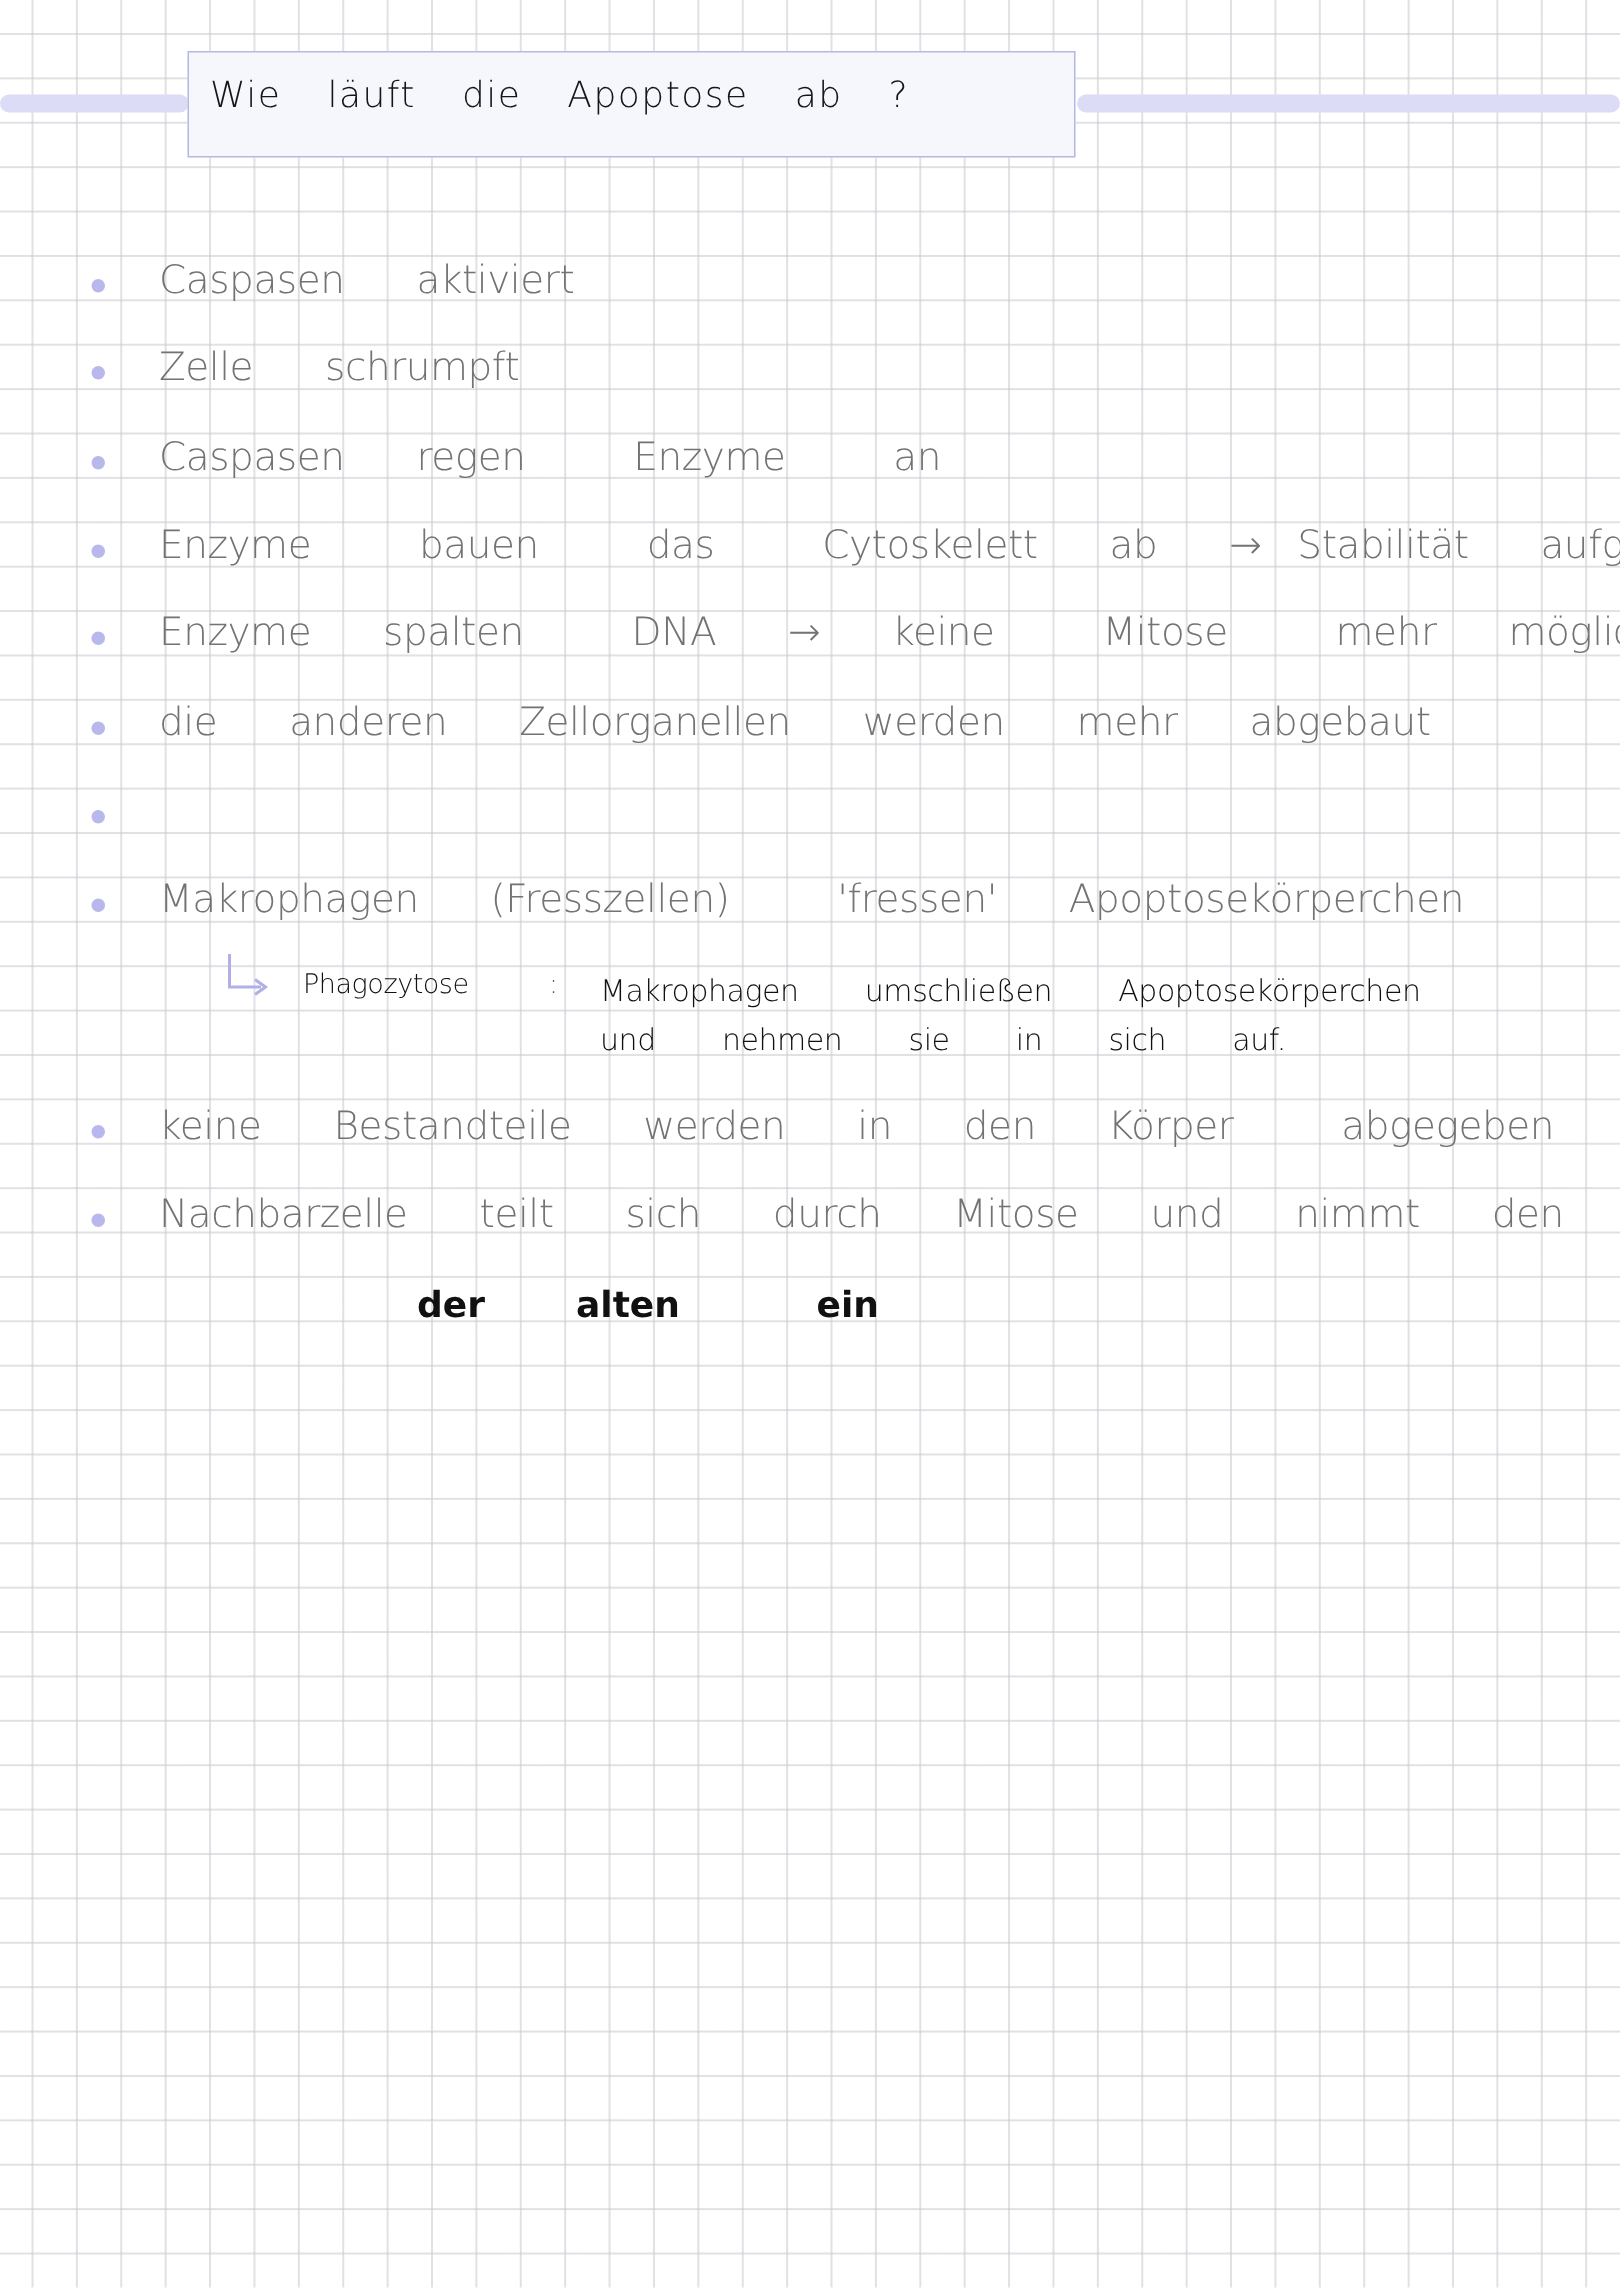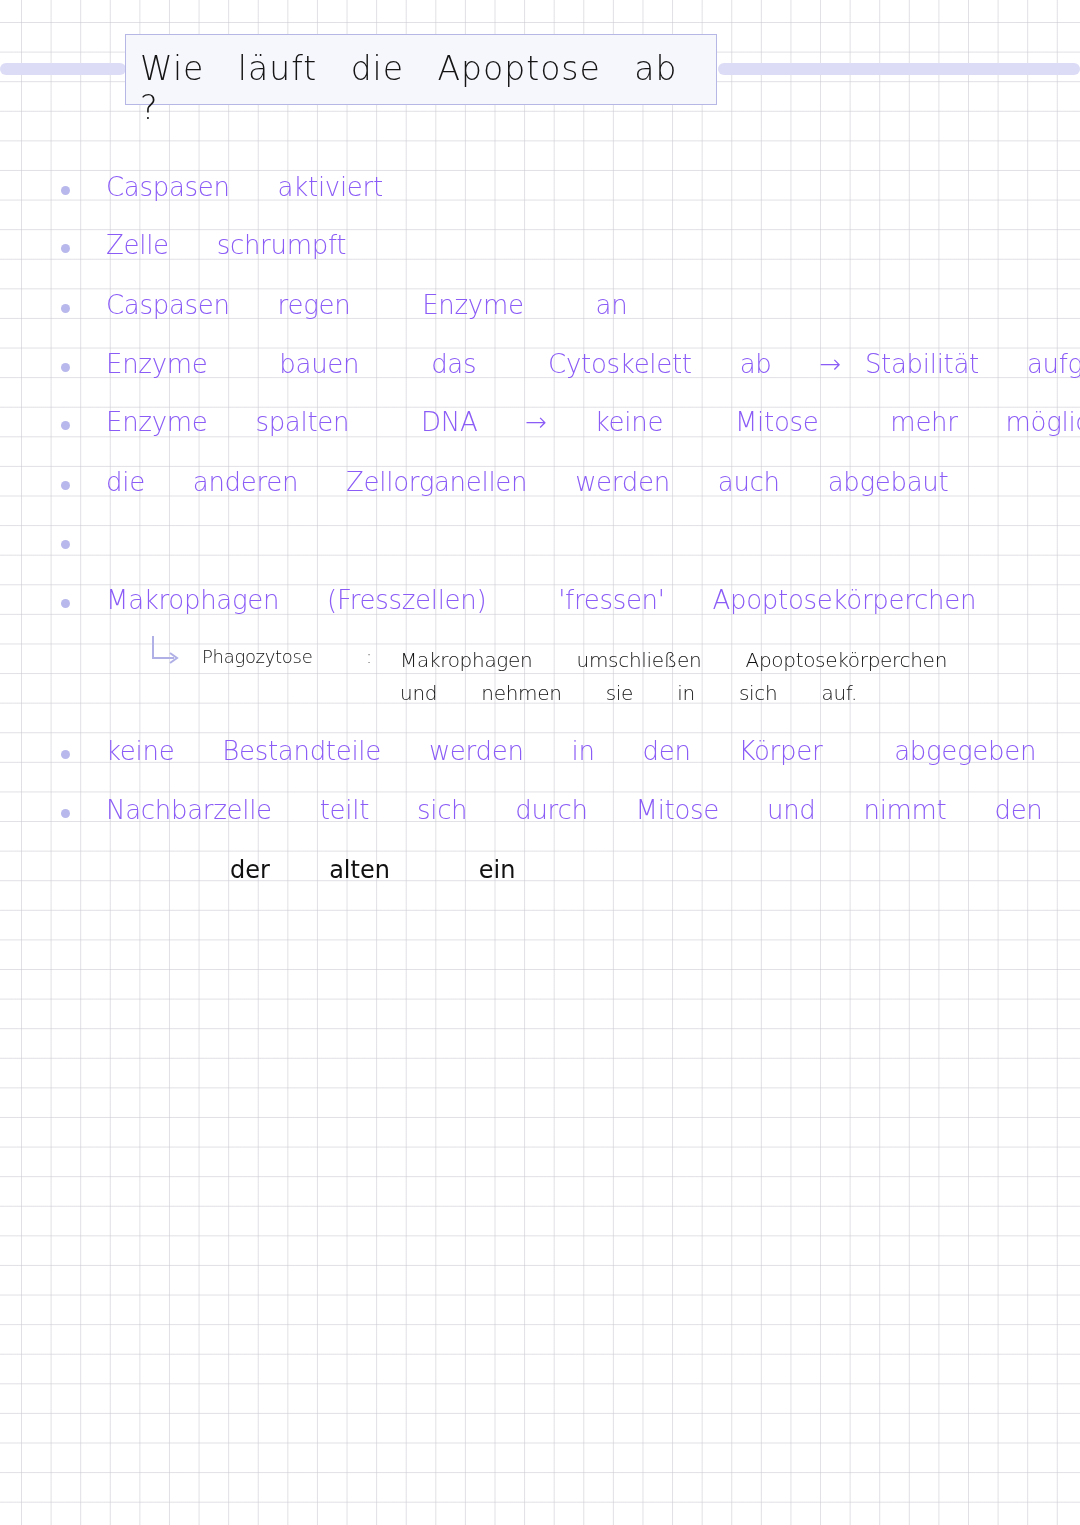--- a/index.html
+++ b/index.html
@@ -16,40 +16,40 @@
   }
   .band {
     position: absolute; top: 63px; height: 12px; background: #dcdcf6;
     border-radius: 6px;
   }
   .title-box {
     position: absolute; left: 125px; top: 34px; width: 592px; height: 71px;
     background: #f6f6fd; border: 1.5px solid #b7b7e6; box-sizing: border-box;
   }
   .title-text {
-    position: absolute; left: 14px; top: 14px; font-size: 33px;
+    position: absolute; left: 14px; top: 14px; font-size: 24px;
     font-family: "DejaVu Sans", sans-serif; font-weight: 300; letter-spacing: 1px;
     word-spacing: 22px; color: #151515;
   }
   .bullet-line { position: absolute; left: 0; width: 1080px; height: 40px; }
   .dot {
     position: absolute; left: 61px; width: 9px; height: 9px; border-radius: 50%;
     background: #b8b8ec; top: 16px;
   }
   .hand {
     position: absolute; left: 106px; top: 2px; font-size: 26px; white-space: pre;
     font-family: "DejaVu Sans", sans-serif; font-weight: 300; word-spacing: 16px;
-    letter-spacing: -0.3px; color: #8b5cf6;
+    letter-spacing: -0.3px; color: #737373;
   }
   .sub-arrow {
     position: absolute; left: 150px; top: 634px; width: 30px; height: 30px;
   }
   .sub-line { position: absolute; left: 202px; font-size: 18px; white-space: pre; font-weight: 300; word-spacing: 14px; letter-spacing: -0.3px; }
   .sub-cont { position: absolute; left: 400px; font-size: 20px; white-space: pre; font-weight: 300; word-spacing: 16px; letter-spacing: -0.3px; }
-  .cont-line { position: absolute; left: 230px; font-size: 24px; white-space: pre; font-weight: 400; word-spacing: 22px; }
+  .cont-line { position: absolute; left: 230px; font-size: 24px; white-space: pre; font-weight: 700; word-spacing: 22px; padding-left: 48px; }
 </style>
 </head>
 <body>
 
 <div class="band" style="left:0; width:126px;"></div>
 <div class="band" style="left:718px; width:362px;"></div>
 
 <div class="title-box">
   <span class="title-text">Wie läuft die Apoptose ab ?</span>
 </div>
@@ -69,21 +69,21 @@
 <div class="bullet-line" style="top:347px;">
   <span class="dot"></span>
   <span class="hand">Enzyme   bauen   das   Cytoskelett  ab  → Stabilität  aufgehoben</span>
 </div>
 <div class="bullet-line" style="top:405px;">
   <span class="dot"></span>
   <span class="hand">Enzyme  spalten   DNA  →  keine   Mitose   mehr  möglich</span>
 </div>
 <div class="bullet-line" style="top:465px;">
   <span class="dot"></span>
-  <span class="hand">die  anderen  Zellorganellen  werden  auch  abgebaut</span>
+  <span class="hand">die  anderen  Zellorganellen  werden  mehr  abgebaut</span>
 </div>
 <div class="bullet-line" style="top:524px;">
   <span class="dot"></span>
 </div>
 <div class="bullet-line" style="top:583px;padding-left:22px;">
   <span class="dot"></span>
   <span class="hand">Makrophagen  (Fresszellen)   'fressen'  Apoptosekörperchen</span>
 </div>
 
 <svg class="sub-arrow" viewBox="0 0 30 30">

